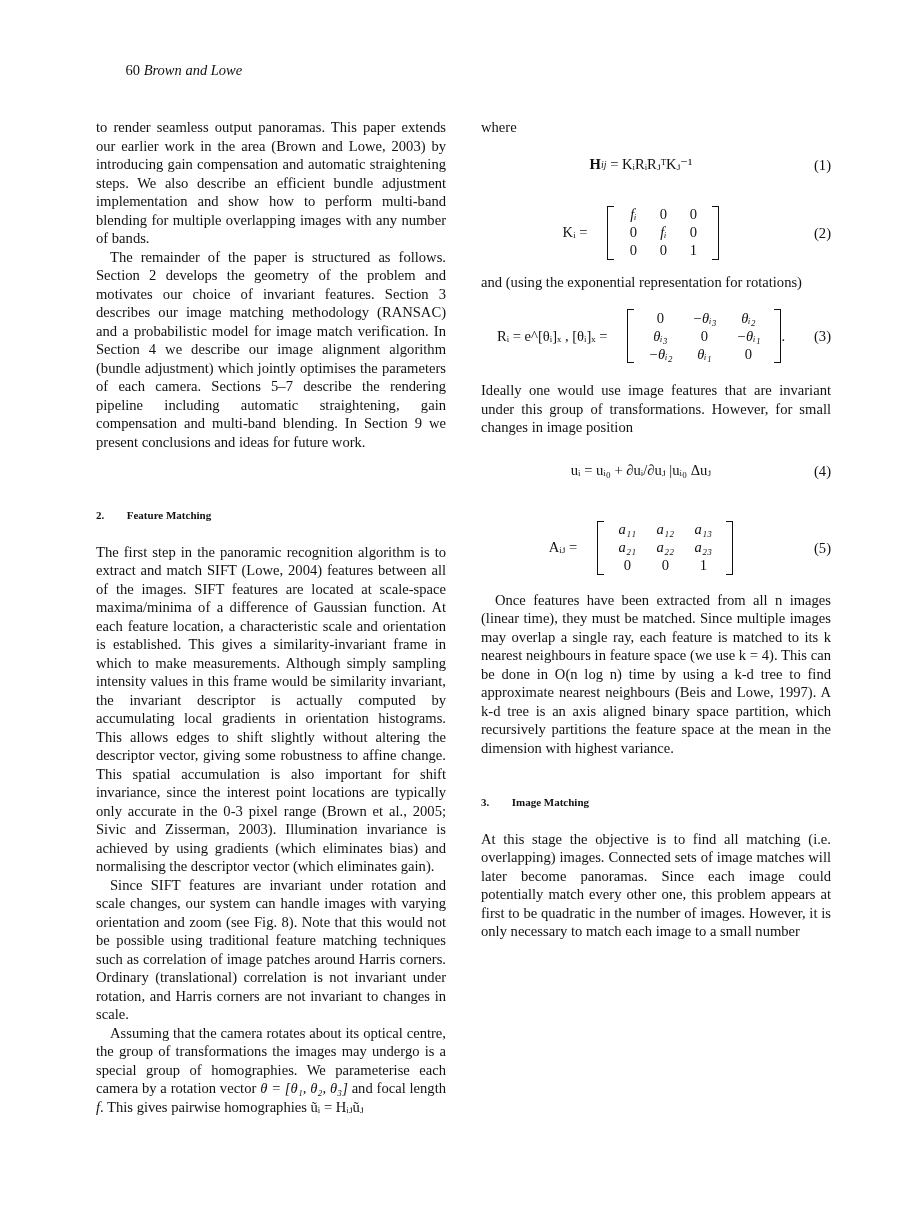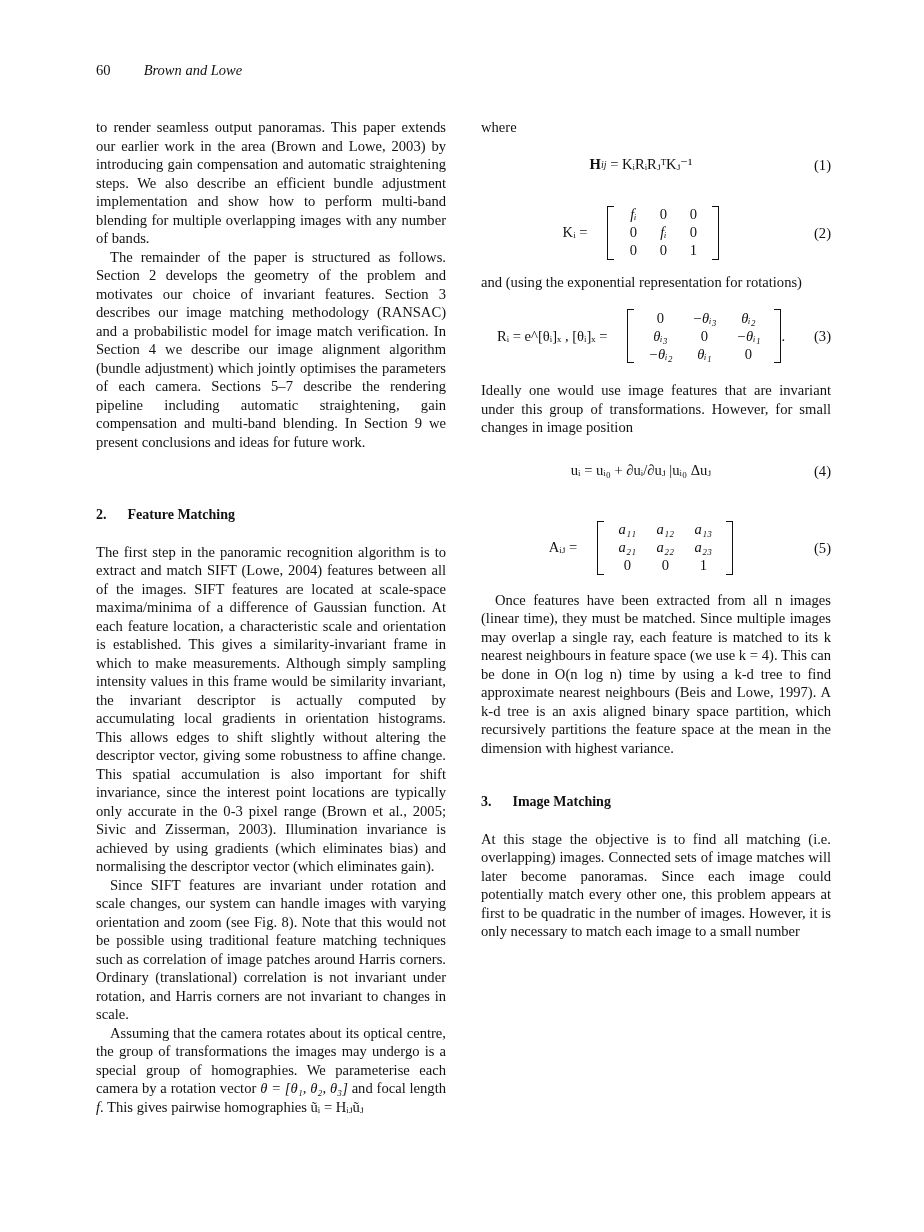--- a/index.html
+++ b/index.html
@@ -1,26 +1,26 @@
 <!DOCTYPE html>
 <html><head>
 <meta charset="utf-8">
 <style>
   html, body { margin: 0; padding: 0; background: #ffffff; }
   body { width: 924px; height: 1232px; position: relative; overflow: hidden;
     font-family: "Liberation Serif", "DejaVu Serif", serif; color: #111; }
   .header { position: absolute; left: 96px; top: 62px; font-size: 14.5px; }
-  .header .pn { display: inline-block; width: 44px; }
+  .header .pn { display: inline-block; width: 44px; text-align: right; }
   .header .run { font-style: italic; text-align: right; }
   .col { position: absolute; top: 118px; width: 350px; font-size: 14.6px; line-height: 18.5px; }
   .col.left { left: 96px; }
   .col.right { left: 481px; }
   p { margin: 0; text-align: justify; hyphens: manual; }
   p.ind { text-indent: 14px; }
-  h2 { font-size: 14px; font-weight: bold; margin: 0; }
+  h2 { font-size: 11px; font-weight: bold; margin: 0; }
   h2 .num { display: inline-block; width: 28px; }
   .eq { position: relative; height: 40px; margin: 0; }
   .eq .body { position: absolute; left: 0; right: 30px; top: 0; bottom: 0; display: flex;
     align-items: center; justify-content: center; }
   .eq .tag { position: absolute; right: 0; top: 50%; transform: translateY(-50%); }
   .b { font-weight: bold; font-style: normal; }
   .i { font-style: italic; }
   sub, sup { font-size: 10px; line-height: 0; }
   .mat { display: inline-flex; align-items: stretch; margin-left: 20px; }
   .br { width: 6px; border: 1.3px solid #111; }

